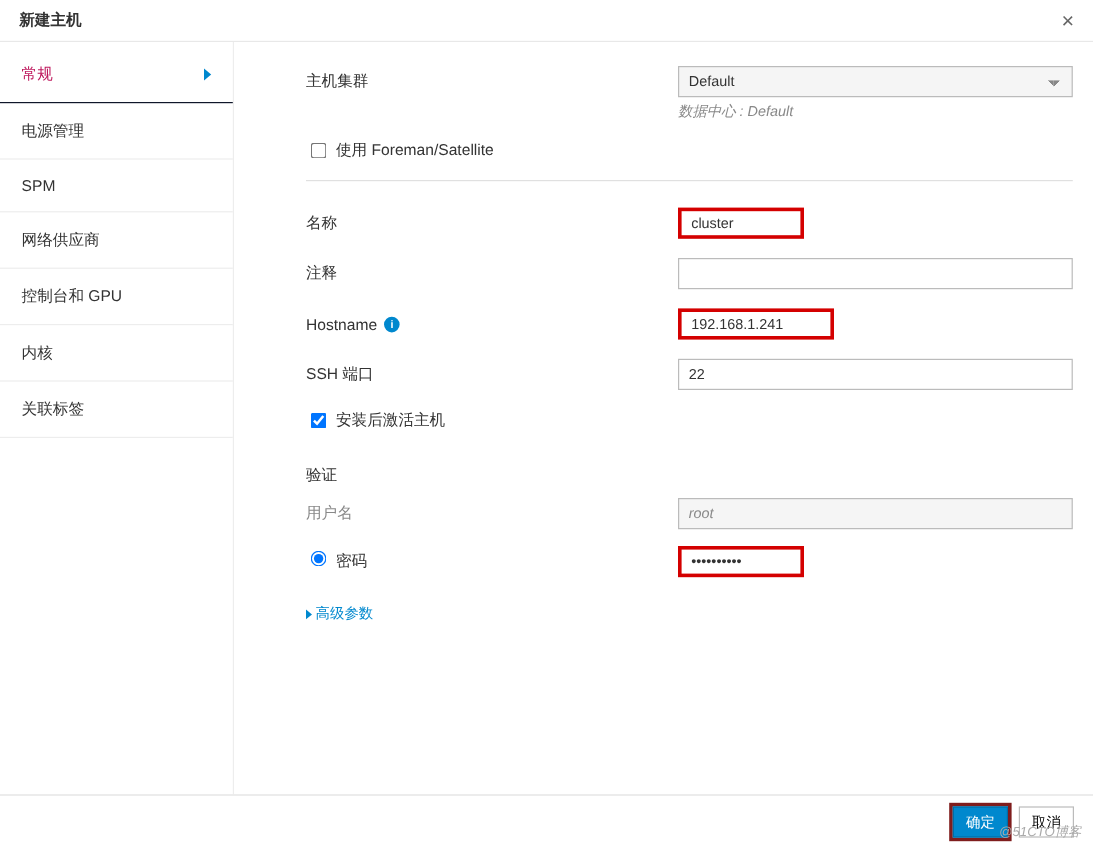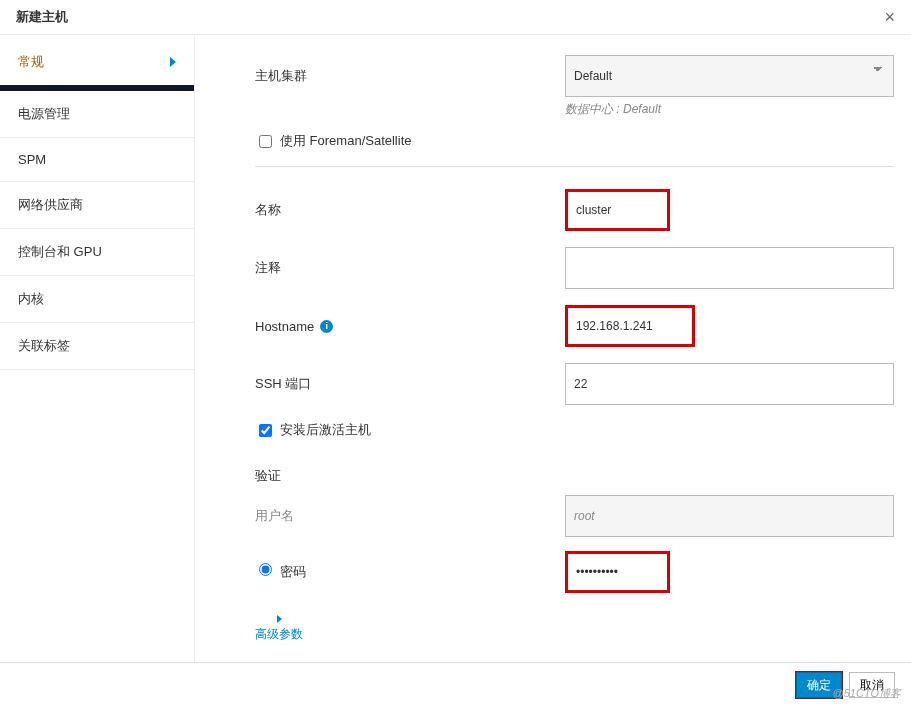--- a/index.html
+++ b/index.html
@@ -45,22 +45,22 @@
       padding: 14px 18px;
       border-bottom: 1px solid #ededed;
       cursor: pointer;
       color: #333;
       font-size: 13px;
       display: flex;
       justify-content: space-between;
       align-items: center;
     }
     .sidebar-item.active {
-      color: #a16207;
-      border-bottom: 6px solid #0f172a;
+      color: #be185d;
+      border-bottom: 1px solid #0f172a;
     }
     .main {
       flex: 1;
       padding: 20px 17px 20px 60px;
     }
     .form-row {
       display: flex;
       align-items: center;
       margin-bottom: 16px;
       min-height: 26px;
@@ -70,21 +70,21 @@
       font-size: 13px;
       color: #333;
       display: flex;
       align-items: center;
       gap: 6px;
     }
     .form-row .label.muted { color: #888; }
     .form-row .control { flex: 1; }
     .form-select, .form-input {
       width: 100%;
-      height: 42px;
+      height: 26px;
       border: 1px solid #bbb;
       padding: 0 8px;
       font-size: 12px;
       color: #333;
       background: #fff;
     }
     .form-select {
       appearance: none;
       background-image: linear-gradient(45deg, transparent 50%, #888 50%), linear-gradient(135deg, #888 50%, transparent 50%);
       background-position: calc(100% - 15px) 11px, calc(100% - 10px) 11px;
@@ -138,21 +138,20 @@
       font-weight: bold;
     }
     .adv-link {
       color: #0088ce;
       font-size: 12px;
       display: inline-flex;
       align-items: center;
       gap: 3px;
       cursor: pointer;
       margin-top: 8px;
-      flex-direction: column;
     }
     .adv-link .arrow {
       width: 0; height: 0;
       border-top: 4px solid transparent;
       border-bottom: 4px solid transparent;
       border-left: 5px solid #0088ce;
       display: inline-block;
     }
     .modal-footer {
       position: absolute;
@@ -175,21 +174,21 @@
       border: 1px solid #bbb;
       background: #fff;
       cursor: pointer;
     }
     .btn-primary {
       background: #0088ce;
       border-color: #006da6;
       color: #fff;
     }
     .hl-red { border: 3px solid #d40000 !important; outline: none; }
-    .hl-red-wrap { display: inline-block; border: 1px solid #7f1d1d; }
+    .hl-red-wrap { display: inline-block; border: 3px solid #7f1d1d; }
     .hl-red-wrap .btn-primary { border: 1px solid #006da6; }
     .watermark {
       position: absolute;
       right: 10px;
       bottom: 6px;
       font-size: 11px;
       color: #aaa;
       font-style: italic;
     }
     .auth-block .form-row { margin-bottom: 14px; }

